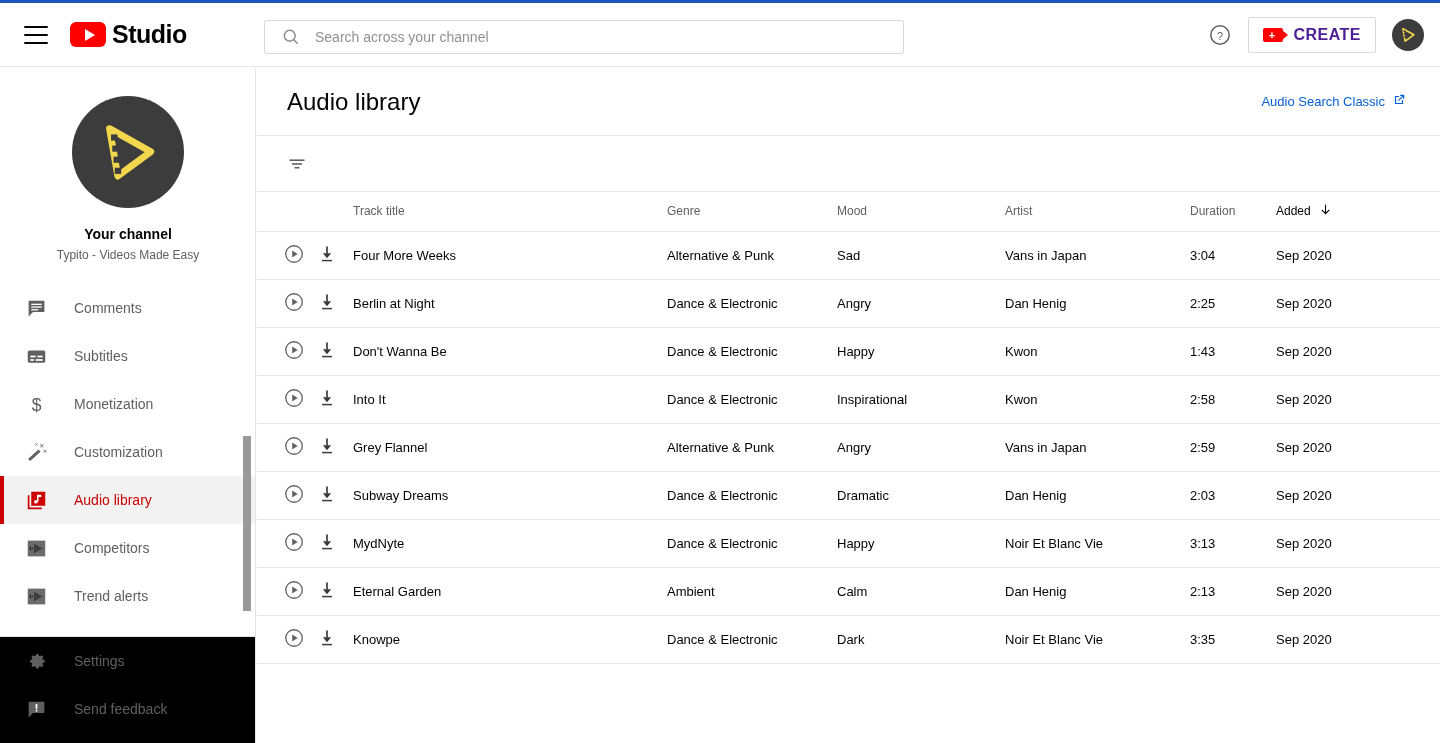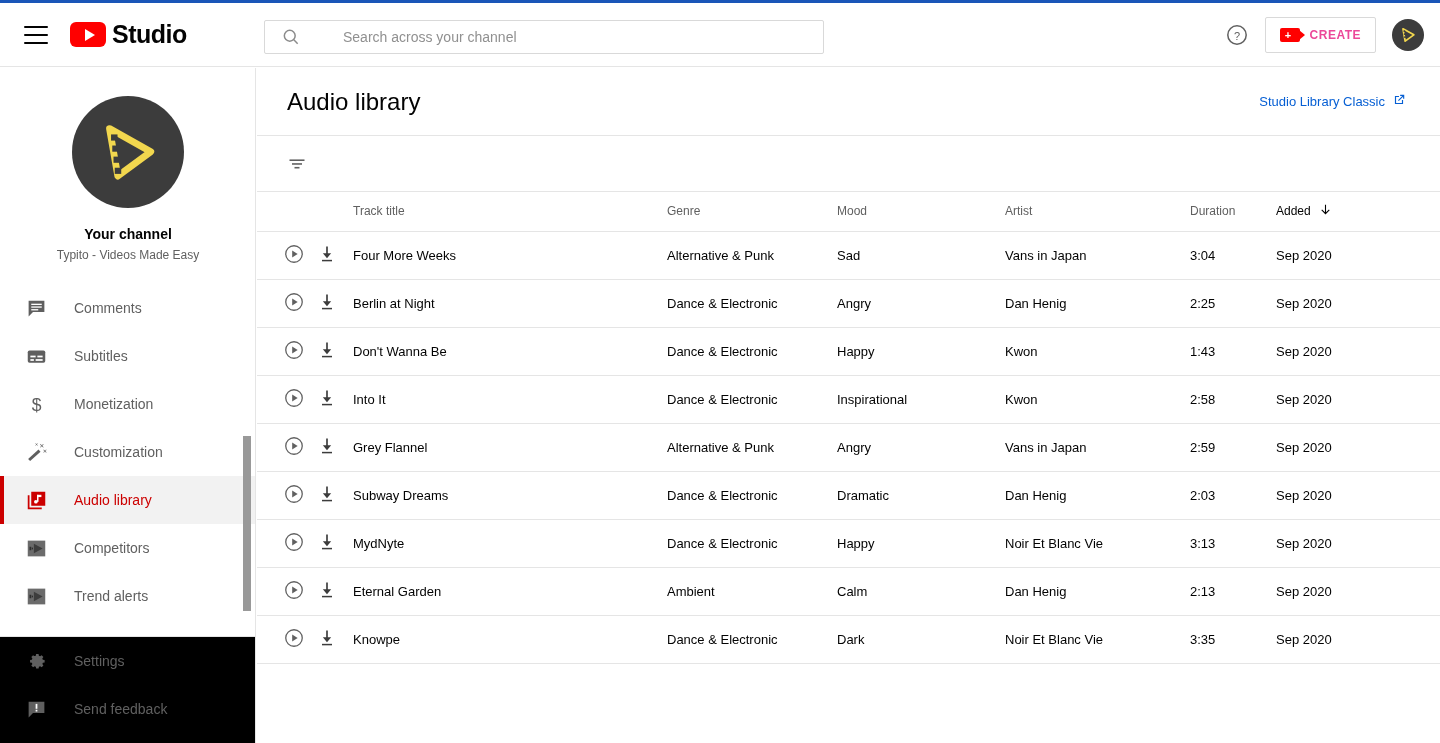--- a/index.html
+++ b/index.html
@@ -25,24 +25,23 @@
   .hamburger span { display:block; height:2px; width:24px; background:#030303; border-radius:1px; }
 
   .logo { display:flex; align-items:center; margin-left:22px; cursor:pointer; }
   .logo-badge { width:36px; height:25px; background:#ff0000; border-radius:6px;
     display:flex; align-items:center; justify-content:center; }
   .logo-badge .tri { width:0;height:0;border-left:10px solid #fff;
     border-top:6px solid transparent;border-bottom:6px solid transparent; margin-left:3px;}
   .logo-text { font-size:25px; font-weight:bold; color:#030303; margin-left:6px; letter-spacing:-0.5px; }
 
   .searchbar {
-    position:absolute; left:264px; top:17px; width:560px; height:34px;
+    position:absolute; left:264px; top:17px; width:640px; height:34px;
     border:1px solid #d9d9d9; border-radius:2px; display:flex; align-items:center;
     background:#fff;
-    gap:28px;
   }
   .searchbar .sicon { margin-left:16px; margin-right:14px; display:flex; }
   .searchbar input {
     border:none; outline:none; font-size:14px; color:#030303;
     font-family:"Liberation Sans", sans-serif; width:470px; background:transparent;
   }
   .searchbar input::placeholder { color:#909090; }
 
   .header-right { position:absolute; right:16px; top:0; height:64px; display:flex; align-items:center; gap:0; }
   .help-btn { width:40px;height:40px;border-radius:50%;display:flex;align-items:center;justify-content:center;cursor:pointer; margin-right:8px;}
@@ -55,21 +54,21 @@
     width:20px;height:14px;background:#ff0000;border-radius:2px;position:relative;margin-right:10px;
   }
   .create-btn .cam::after{
     content:""; position:absolute; right:-5px; top:2px;
     border-left:6px solid #ff0000; border-top:5px solid transparent; border-bottom:5px solid transparent;
   }
   .create-btn .plus {
     position:absolute; left:4px; top:3px; width:9px; height:8px; color:#fff;
     font-size:11px; line-height:8px; font-weight:bold; text-align:center;
   }
-  .create-btn .lbl { font-size:12px; font-weight:bold; letter-spacing:.5px; color:#ec4899; }
+  .create-btn .lbl { font-size:16px; font-weight:bold; letter-spacing:.5px; color:#4c1d95; }
   .avatar { width:32px;height:32px;border-radius:50%;background:#3c3c3c;
     display:flex;align-items:center;justify-content:center;cursor:pointer;}
 
   
   .sidebar {
     position:absolute; left:0; top:68px; width:256px; height:675px;
     background:#fff; border-right:1px solid #e5e5e5; overflow:hidden;
   }
   .sb-scroll { position:absolute; left:0; top:0; width:256px; height:561px; overflow:hidden; }
   .channel { padding-top:28px; text-align:center; }
@@ -318,21 +317,21 @@
         <span class="nlabel">Send feedback</span>
       </div>
     </div>
   </div>
 
   <div class="main">
 
     <div class="page-head">
       <div class="page-title">Audio library</div>
       <div class="classic-link">
-        <span>Studio Library Classic</span>
+        <span>Audio Search Classic</span>
         <span>
           <svg width="14" height="14" viewBox="0 0 24 24">
               <path d="M5 5h7v2H7v10h10v-5h2v7H5z" fill="#065fd4"></path>
               <path d="M14 3h7v7h-2V6.4l-7.3 7.3-1.4-1.4L17.6 5H14z" fill="#065fd4"></path>
             </svg>
         </span>
       </div>
     </div>
 
     <div class="filterbar">

